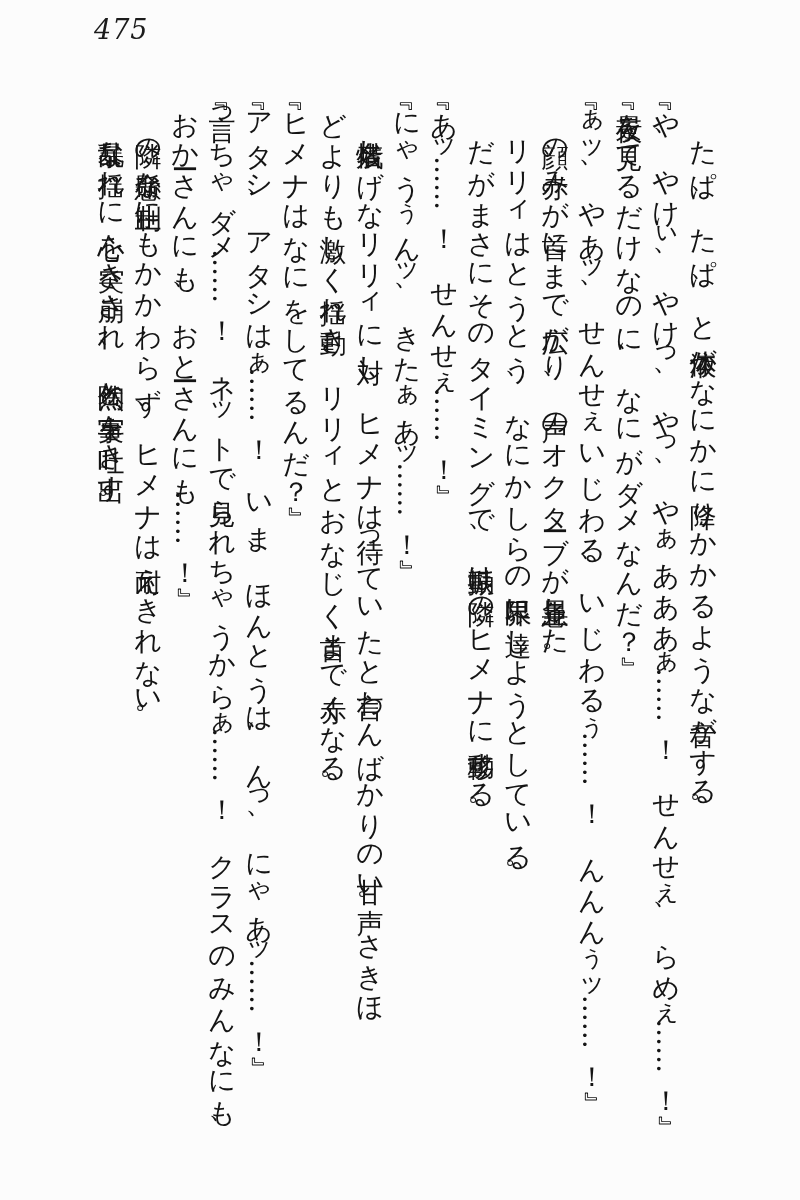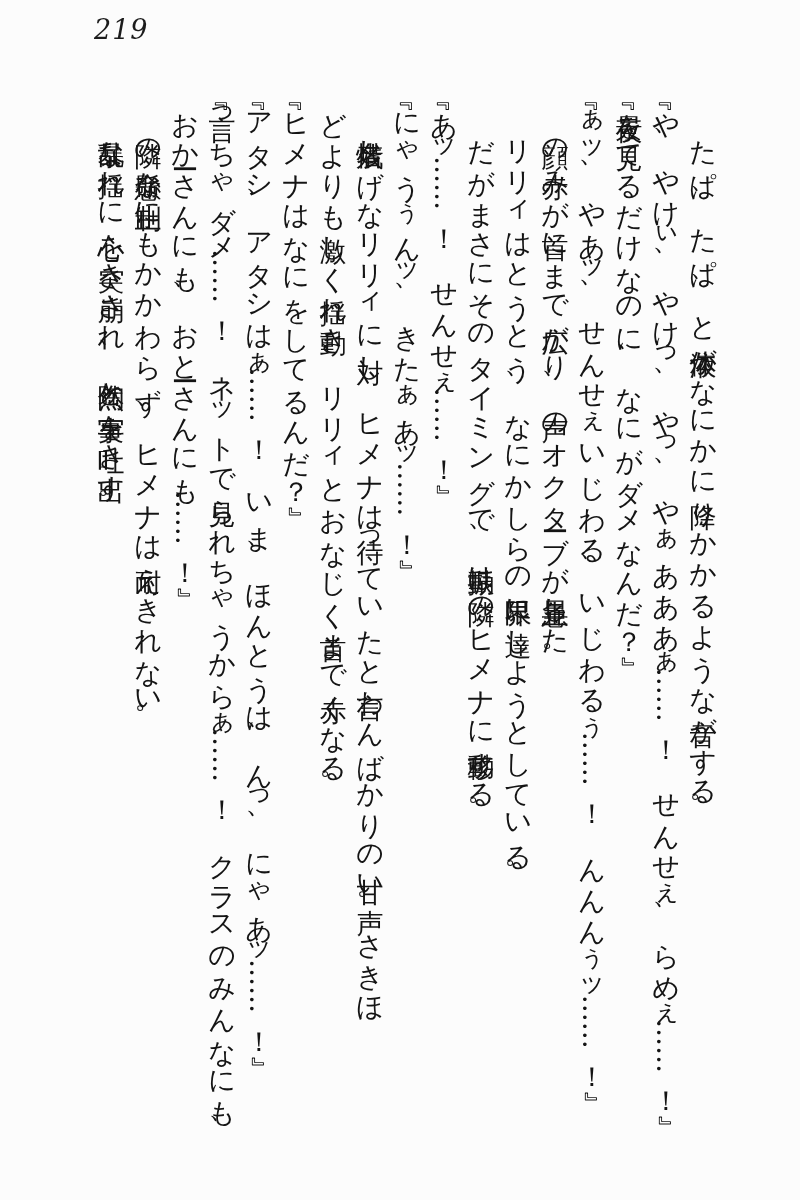--- a/index.html
+++ b/index.html
@@ -41,21 +41,21 @@
     white-space: nowrap;
   }
   .tline.indent {
     text-indent: 27px;
   }
 </style>
 </head>
 <body>
 
 <div>
-  <div class="page-number">219</div>
+  <div class="page-number">475</div>
 
   <div class="text-block">
       <div class="tline indent">たぱ、たぱ、と液体がなにかに降りかかるような音がする。</div>
       <div class="tline">『や、やけぃ、やけっ、やっ、やぁあああぁ……！　せんせぇ、らめぇ……！』</div>
       <div class="tline">『夜景を見てるだけなのに、なにがダメなんだ？』</div>
       <div class="tline">『ぁッ、やあッ、せんせぇいじわる、いじわるぅ……！　んんんぅッ……！』</div>
       <div class="tline indent">顔の赤みが首にまで広がり、声のオクターブが急上昇した。</div>
       <div class="tline indent">リリィはとうとう、なにかしらの限界に達しようとしている。</div>
       <div class="tline indent">だがまさにそのタイミングで、振動は隣のヒメナに移動する。</div>
       <div class="tline">『あッ……！　せんせぇ……！』</div>

